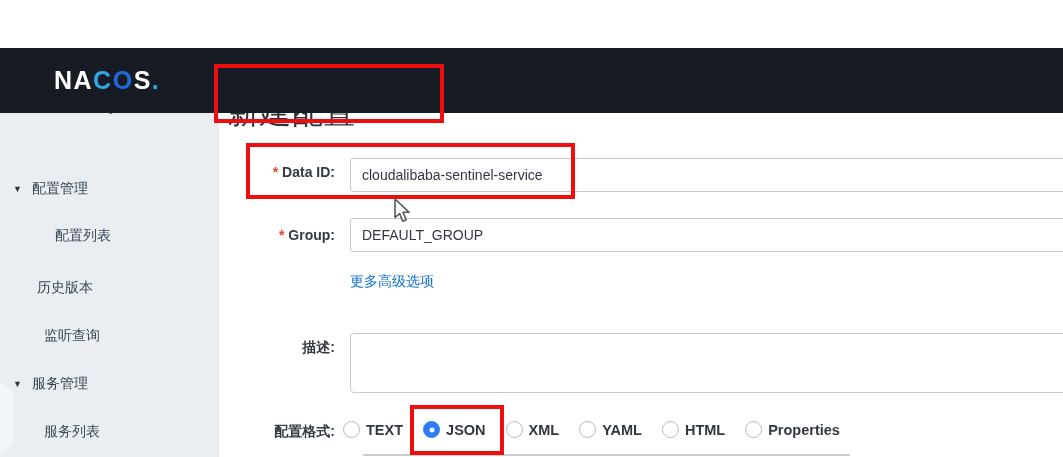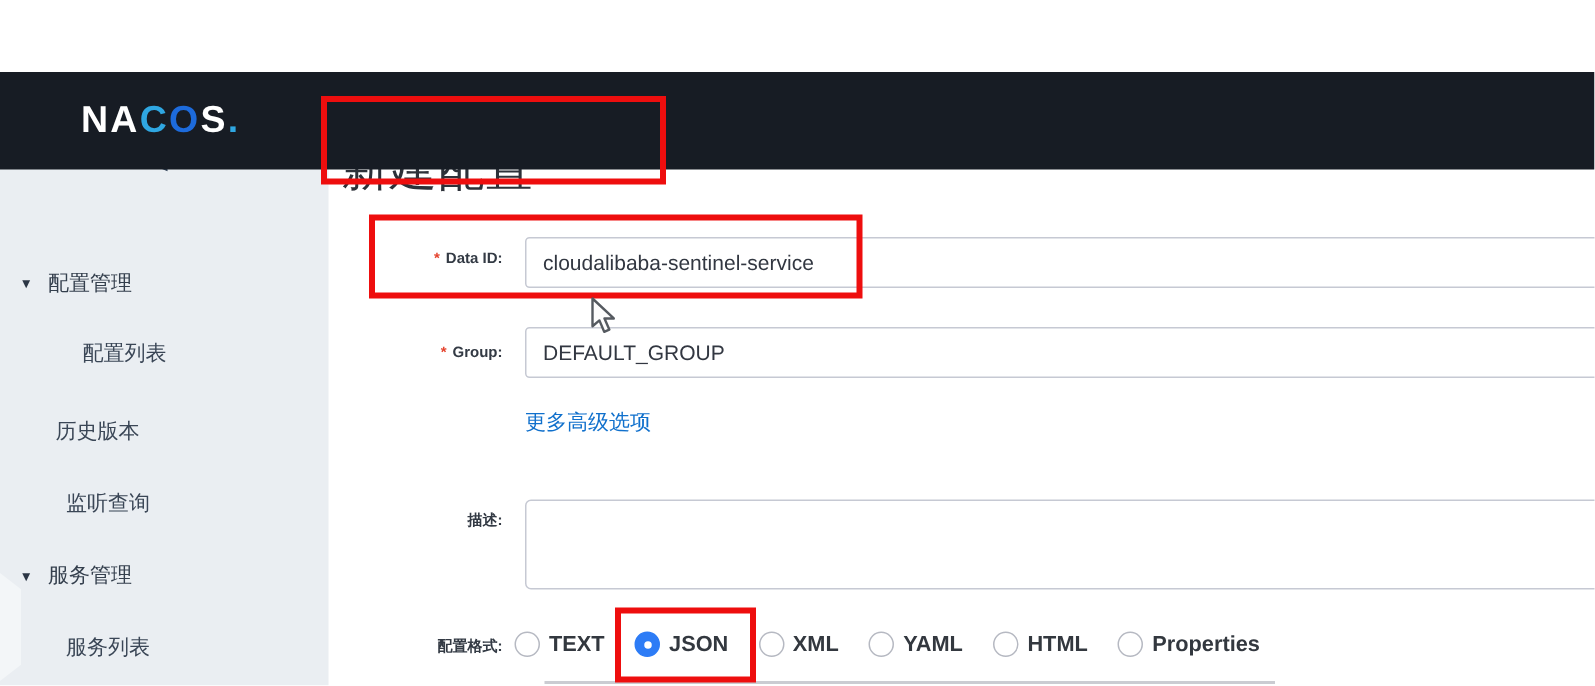--- a/index.html
+++ b/index.html
@@ -24,21 +24,21 @@
   .nav-child{padding-left:44px;color:#3a4656;}
   .nav-h1{top:114px;} .nav-i1{top:161px;margin-left:11px;} .nav-i2{top:213px;padding-left:37px;} .nav-i3{top:261px;}
   .nav-h2{top:309px;} .nav-i4{top:357px;}
   .watermark{position:absolute;left:0;top:317px;width:14px;height:72px;background:#f3f6f8;
     clip-path:polygon(0 0,100% 15%,100% 85%,0 100%);}
 
   
   .main{position:absolute;top:65px;left:219px;width:844px;height:392px;background:#fff;}
   .page-title{position:absolute;left:228px;top:71px;font-size:31px;font-weight:400;color:#2d3139;letter-spacing:1px;z-index:2;}
 
-  .flabel{position:absolute;width:120px;left:215px;text-align:right;font-size:10px;font-weight:700;color:#333a44;line-height:17px;z-index:2;}
+  .flabel{position:absolute;width:120px;left:215px;text-align:right;font-size:14px;font-weight:700;color:#333a44;line-height:17px;z-index:2;}
   .lbl-dataid{top:164px;} .lbl-group{top:227px;} .lbl-desc{top:339px;} .lbl-format{top:423px;}
   .req{color:var(--asterisk,#e5432e);margin-right:4px;}
 
   .tinput{position:absolute;left:350px;width:720px;height:34px;box-sizing:border-box;
     border:1px solid #c6c9d3;border-radius:3px;padding:0 11px;font-size:14px;color:#323741;
     font-family:"Liberation Sans",sans-serif;background:#fff;z-index:2;outline:none;}
   .in-dataid{top:158px;} .in-group{top:218px;}
   .tarea{position:absolute;left:350px;top:333px;width:720px;height:60px;box-sizing:border-box;
     border:1px solid #c6c9d3;border-radius:4px;padding:6px 11px;font-size:14px;color:#323741;
     font-family:"Liberation Sans",sans-serif;resize:none;z-index:2;outline:none;}

